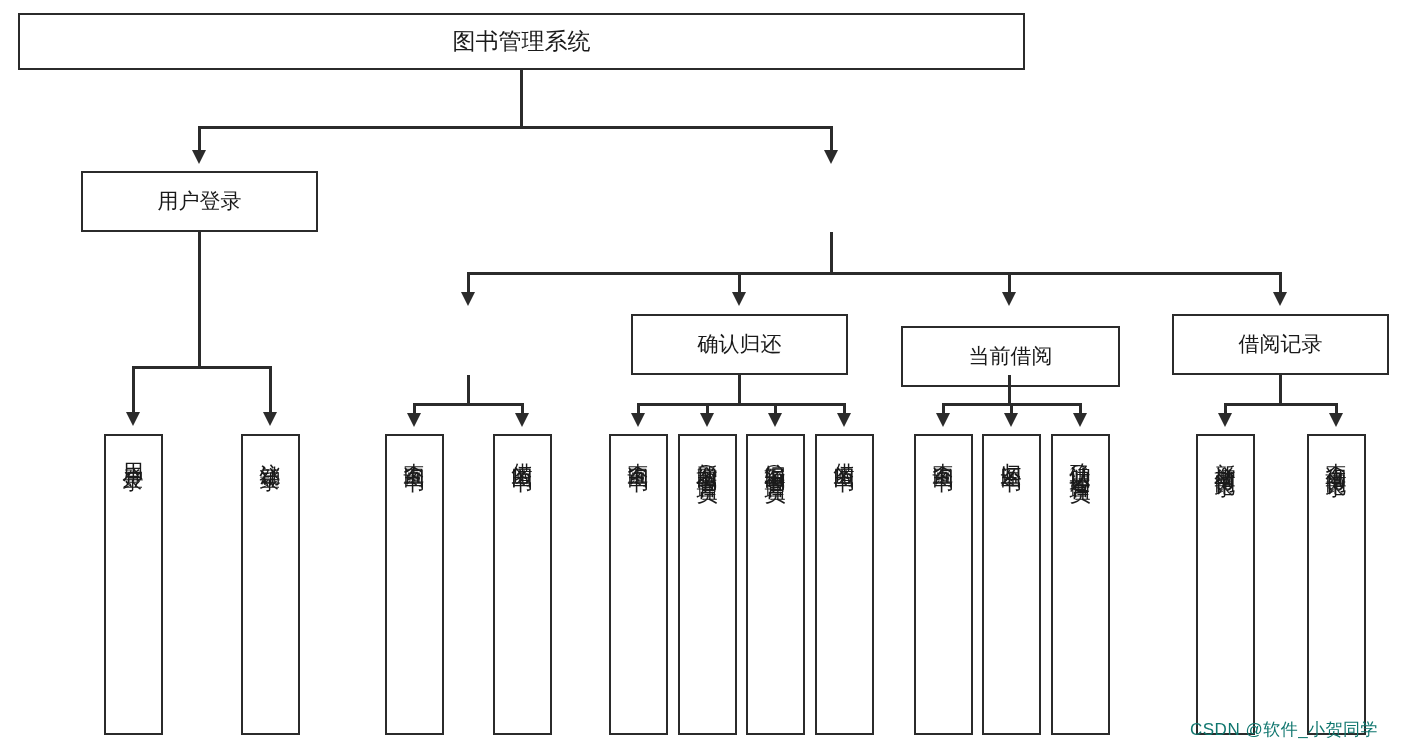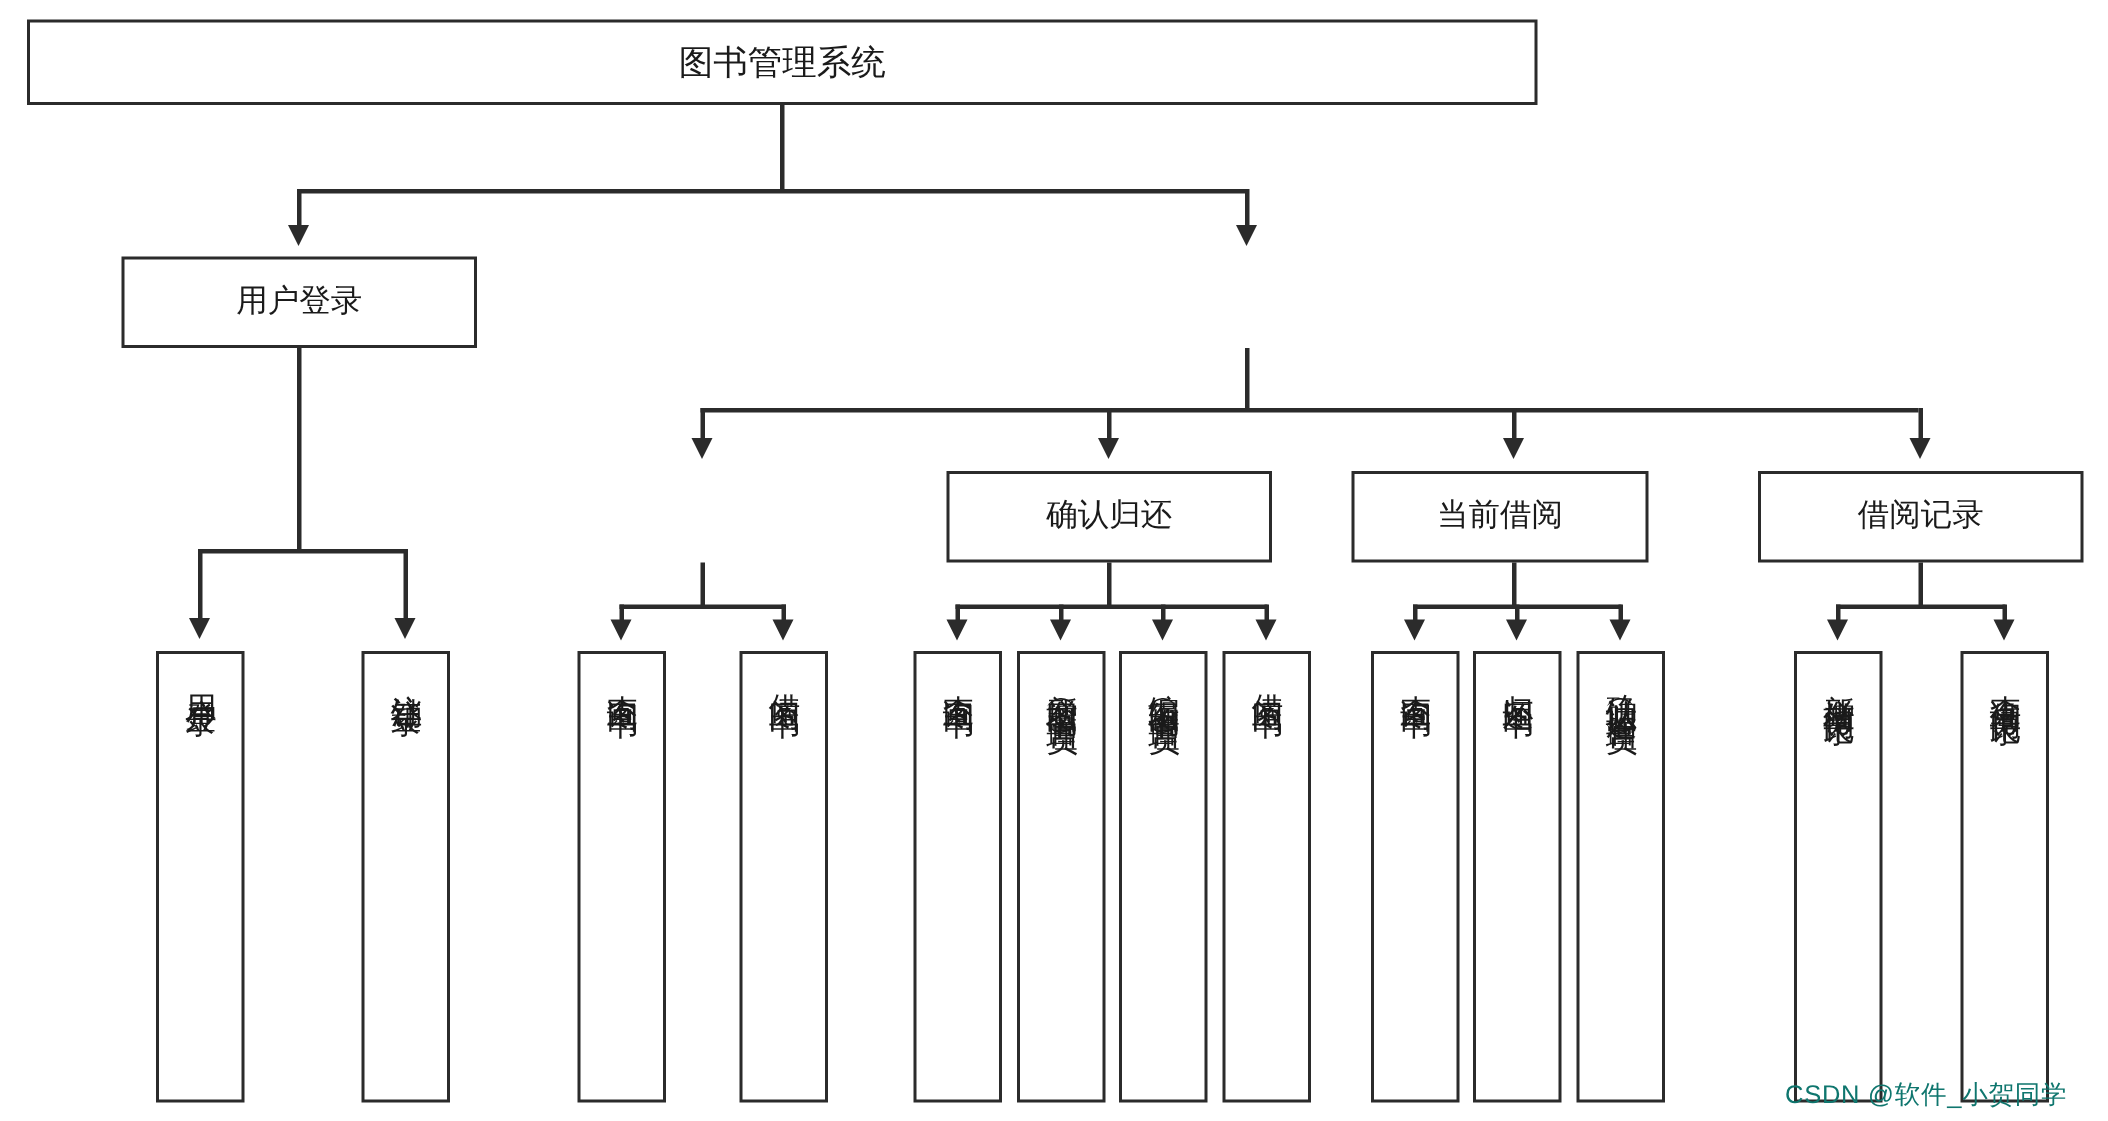--- a/index.html
+++ b/index.html
@@ -114,21 +114,21 @@
 
   <div class="vline" style="left:1008px;top:272px;height:22px;"></div>
   <div class="arrow" style="left:1002px;top:292px;"></div>
 
   <div class="vline" style="left:1279px;top:272px;height:22px;"></div>
   <div class="arrow" style="left:1273px;top:292px;"></div>
 
   <div class="node lvl3" style="left:631px;top:314px;width:217px;height:61px;">
     <span class="lbl">确认归还</span>
   </div>
-  <div class="node lvl3" style="left:901px;top:314px;width:198px;height:61px;">
+  <div class="node lvl3" style="left:901px;top:326px;width:219px;height:61px;">
     <span class="lbl">当前借阅</span>
   </div>
   <div class="node lvl3" style="left:1172px;top:314px;width:217px;height:61px;">
     <span class="lbl">借阅记录</span>
   </div>
 
   <div class="vline" style="left:467px;top:375px;height:30px;"></div>
   <div class="hline" style="left:413px;top:403px;width:111px;"></div>
   <div class="vline" style="left:413px;top:403px;height:12px;"></div>
   <div class="arrow" style="left:407px;top:413px;"></div>

